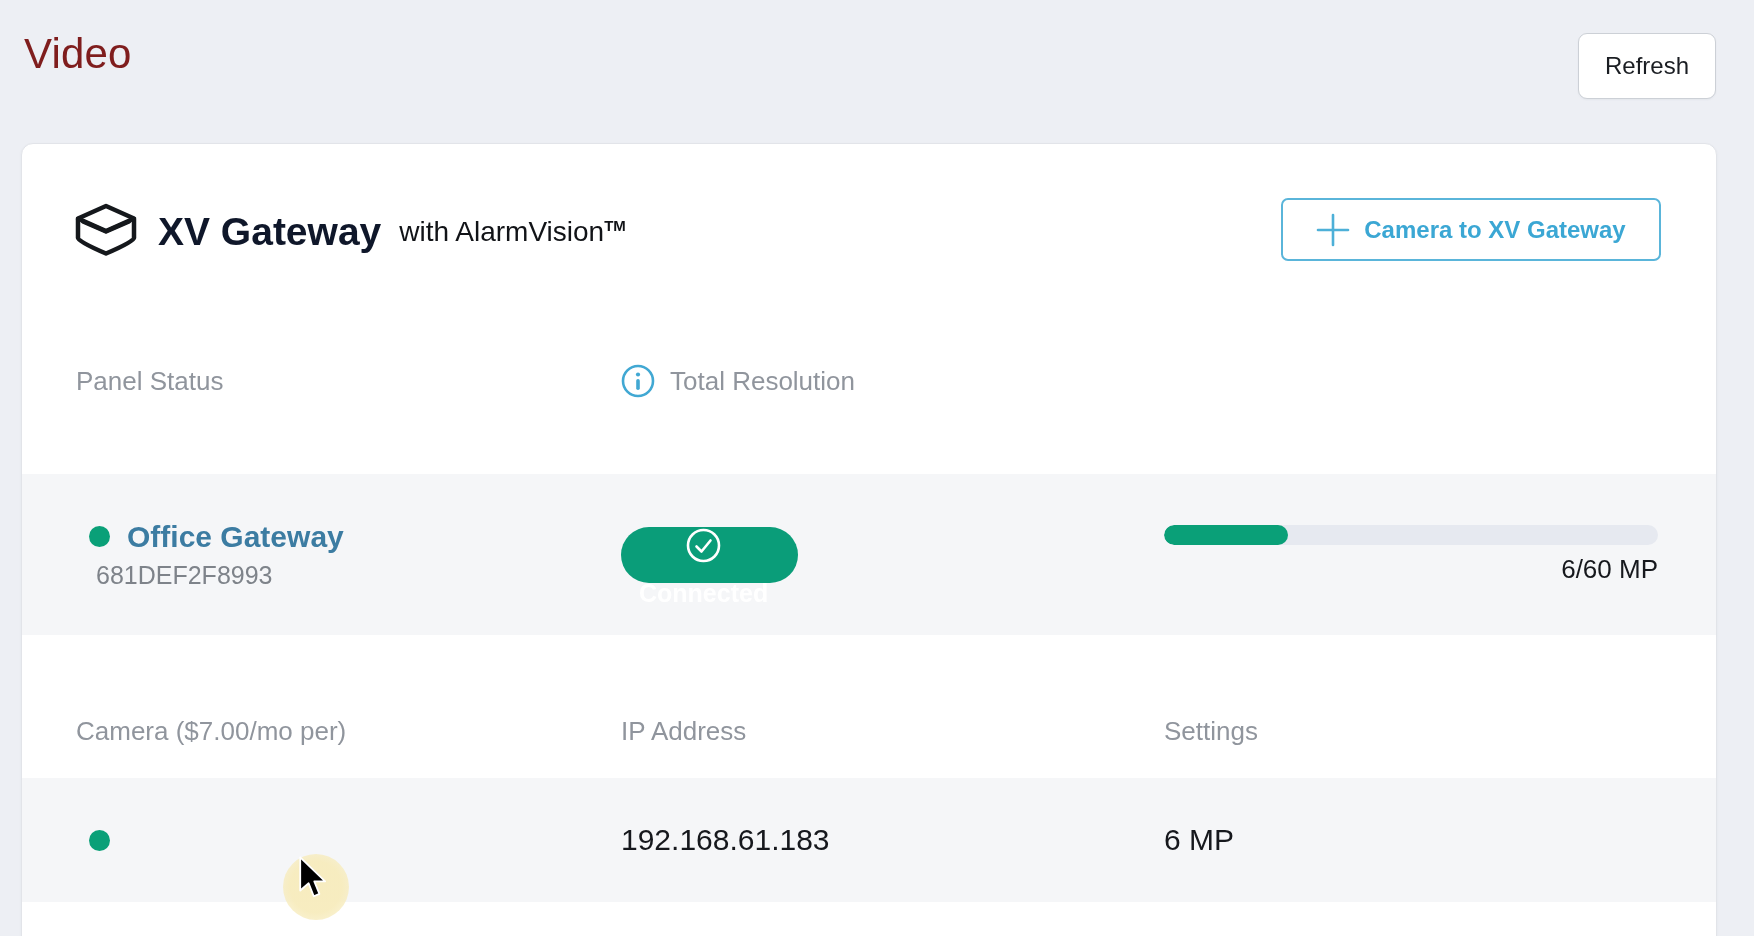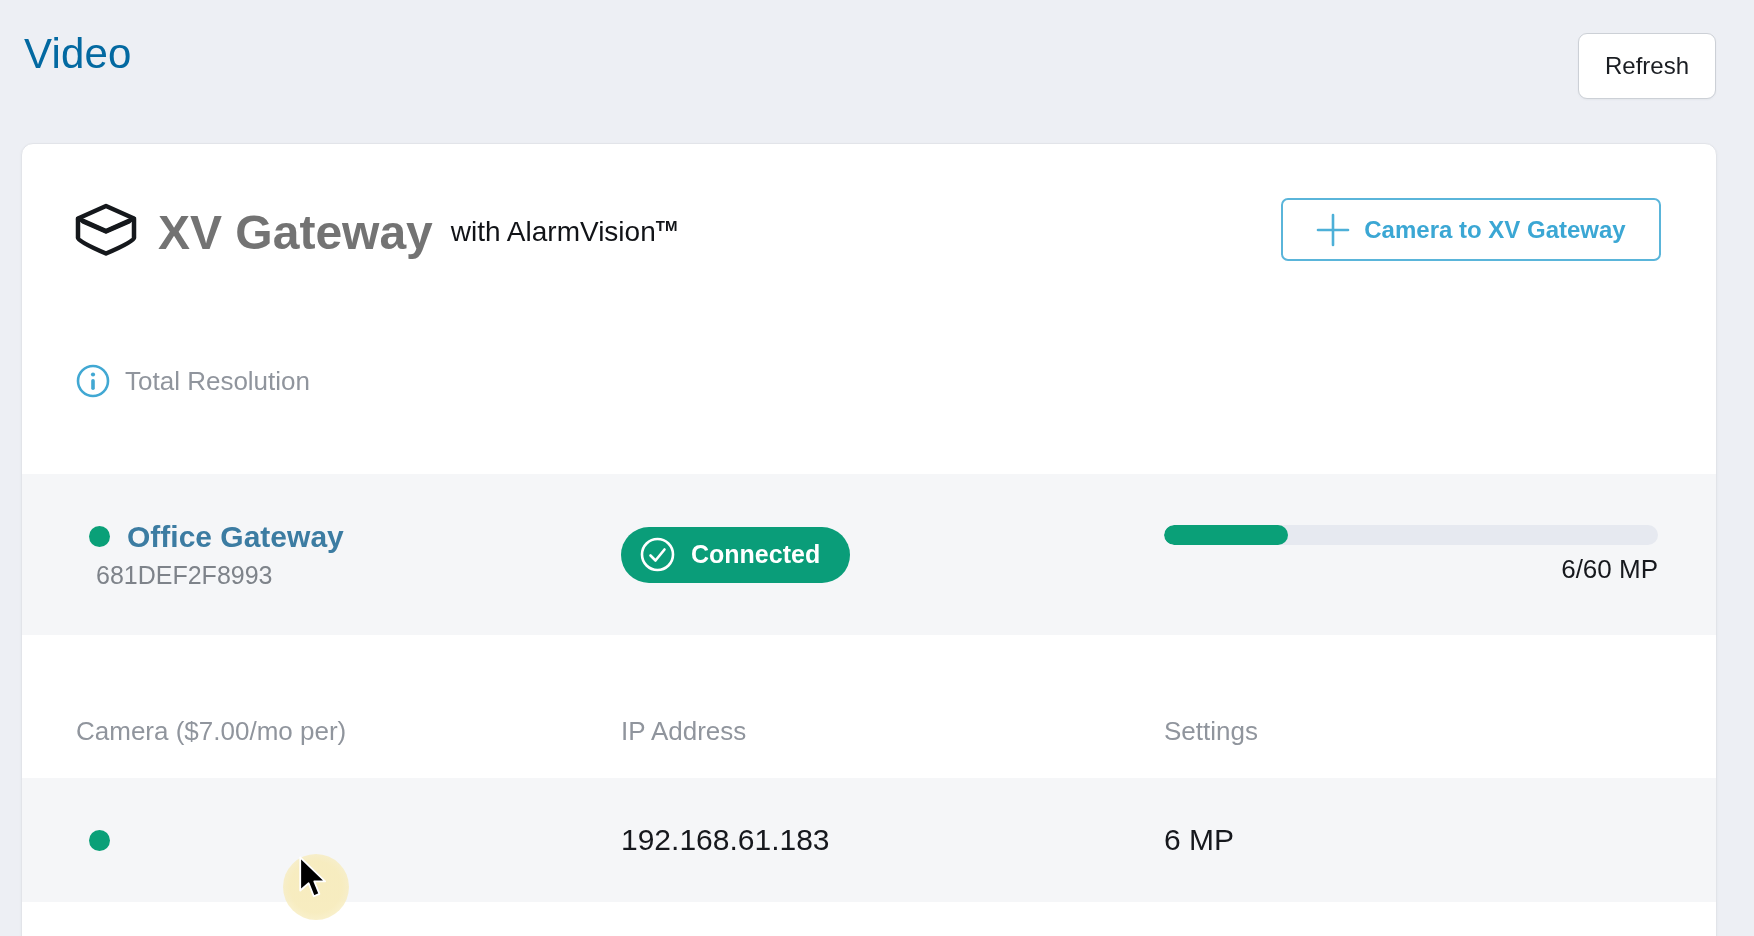--- a/index.html
+++ b/index.html
@@ -7,42 +7,42 @@
   body {
     background:#edeff4;
     font-family:"Liberation Sans","DejaVu Sans",sans-serif;
     color:#16181d;
     overflow:hidden;
     position:relative;
   }
   
   .page-title {
     position:absolute; left:24px; top:30px;
-    font-size:42px; font-weight:400; color:#0369a1; letter-spacing:.2px;text-align:center;
+    font-size:42px; font-weight:400; color:#7f1d1d; letter-spacing:.2px;text-align:center;
   }
   .refresh-btn {
     position:absolute; left:1578px; top:33px; width:138px; height:66px;
     background:#ffffff; border:1px solid #ccd0d6; border-radius:9px;
     font-size:24px; color:#1a1d22; font-family:inherit;
     display:flex; align-items:center; justify-content:center;
     cursor:pointer; box-shadow:0 1px 2px rgba(40,50,70,.05);
   }
   
   .card {
     position:absolute; left:21px; top:143px; width:1696px; height:860px;
     background:#ffffff; border:1px solid #e2e4e9; border-radius:12px;
     box-shadow:0 1px 3px rgba(40,50,70,.05);
   }
   
   .gw-header {
     position:absolute; left:50px; top:52px; height:72px;
     display:flex; align-items:center;
   }
   .gw-icon { width:68px; height:60px; margin-right:18px; }
-  .gw-title { font-size:48px; font-weight:600; color:#737373; }
+  .gw-title { font-size:39px; font-weight:600; color:#0f172a; }
   .gw-subtitle { font-size:28px; font-weight:400; color:#111317; margin-left:18px; }
   .gw-subtitle sup { font-size:15px; vertical-align:super;font-weight:bold; }
   .add-camera-btn {
     position:absolute; right:55px; top:54px; height:63px; min-width:380px;
     background:#ffffff; border:2px solid #5ab5da; border-radius:7px;
     display:flex; align-items:center; justify-content:center; gap:14px;
     padding:0 18px; cursor:pointer;
     color:#3ba7d4; font-size:24px; font-weight:600; font-family:inherit;
   }
   
@@ -62,21 +62,21 @@
   }
   .info-icon { width:34px; height:34px; margin-right:15px; flex:0 0 auto; cursor:pointer; }
   
   .dev-cell .name-line { display:flex; align-items:center; padding-left:13px; }
   .status-dot { width:21px; height:21px; border-radius:50%; background:#0aa078; flex:0 0 auto; }
   .dev-name { font-size:30px; font-weight:600; color:#3c7ca2; margin-left:17px; cursor:pointer; }
   .dev-serial { font-size:25px; color:#7e838a; margin-left:20px; margin-top:7px; }
   
   .status-badge {
     display:inline-flex; align-items:center; gap:15px;
-    height:56px; padding:0 30px 0 18px; border-radius:28px; background:#0a9d79;
+    height:56px; padding:0 30px 0 18px; border-radius:28px; background:#0a9d79;flex-direction:column;
   }
   .status-badge .check { width:37px; height:37px; }
   .status-badge .label { color:#ffffff; font-size:25px; font-weight:700; }
   
   .res-cell { width:100%; }
   .progress-track {
     width:100%; height:20px; border-radius:10px; background:#e6e9f0; overflow:hidden;
   }
   .progress-fill { height:100%; border-radius:10px; background:#0aa078; width:25%; }
   .res-label { text-align:right; font-size:26px; color:#16181d; margin-top:9px; }
@@ -116,20 +116,21 @@
     <span style="display:flex;">
       <svg width="34" height="34" viewBox="0 0 34 34" stroke="#4db0d8" stroke-width="2.6" stroke-linecap="round">
         <line x1="17" y1="2" x2="17" y2="32"></line>
           <line x1="2" y1="17" x2="32" y2="17"></line>
       </svg>
     </span>
     <span>Camera to XV Gateway</span>
   </button>
 
   <div class="tgrid thead hdr1">
+    <div class="th">Panel Status</div>
     <div class="th">
       <span class="info-icon">
         <svg viewBox="0 0 34 34" fill="none">
           <circle cx="17" cy="17" r="15" stroke="#41a8d3" stroke-width="2.6"></circle>
           <circle cx="17" cy="10.5" r="2.1" fill="#41a8d3"></circle>
           <rect x="15.2" y="15" width="3.6" height="11" rx="1.8" fill="#41a8d3"></rect>
         </svg>
       </span>
       <span>Total Resolution</span>
     </div>

